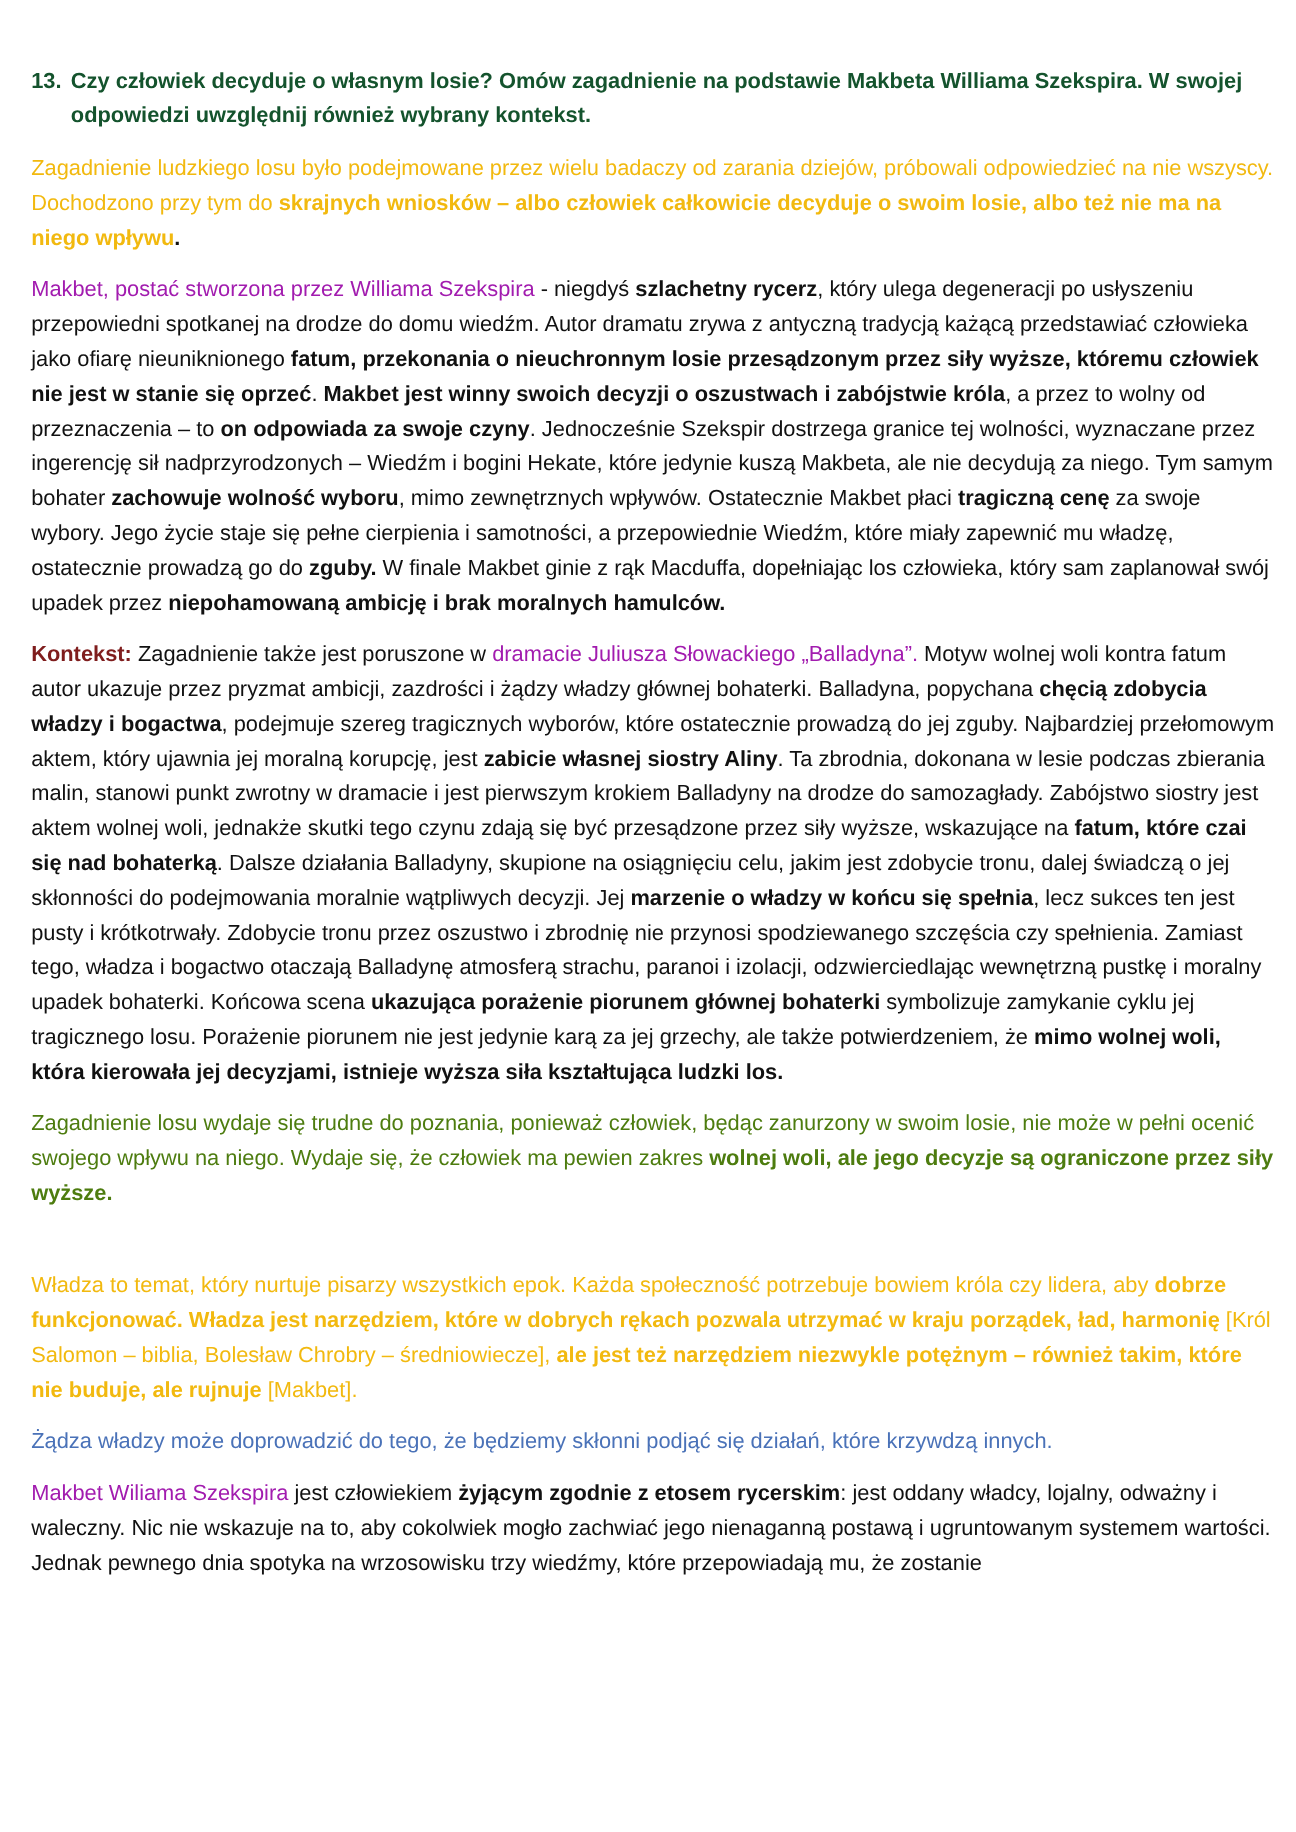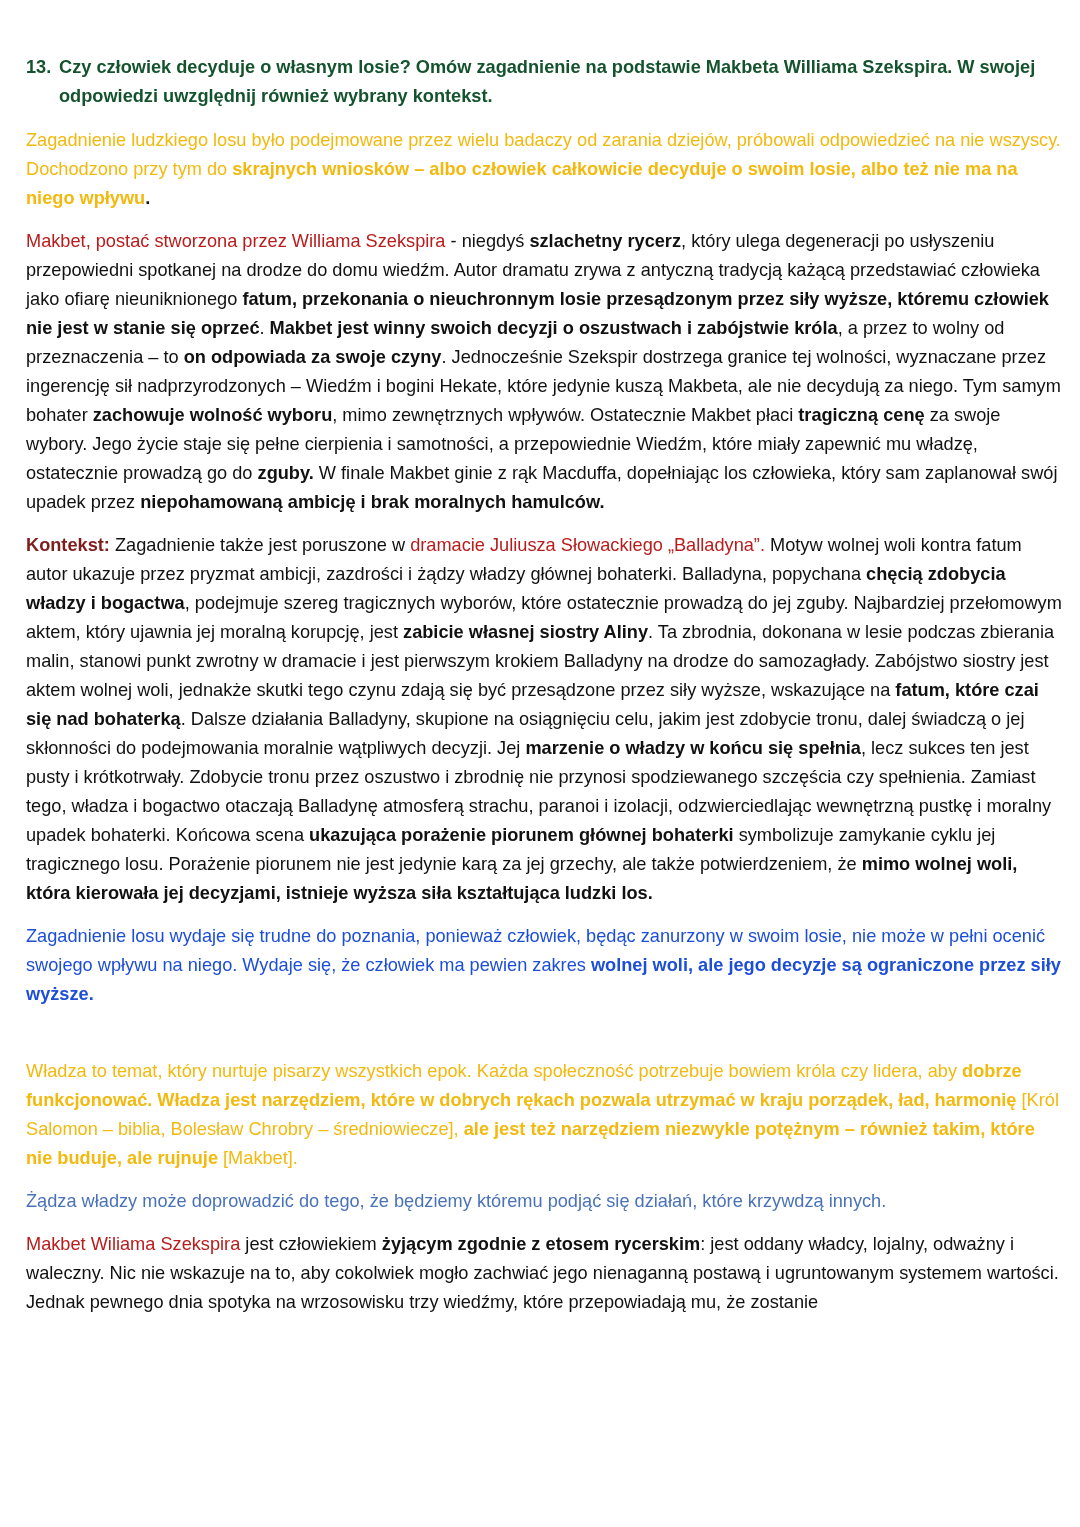--- a/index.html
+++ b/index.html
@@ -9,22 +9,22 @@
     font-size: 18.2px; line-height: 29px; color: #111111;
   }
   .page { padding: 53px 18px 0 26px; }
   p { margin: 0; }
   .q { color: #14532d; font-weight: bold; padding-left: 33px; text-indent: -33px; margin-bottom: 15px; }
   .q .num { display: inline-block; width: 33px; text-indent: 0; }
   .para { margin-bottom: 14px; }
   .yellow { color: #f2b90f; }
   .blue { color: #1f73b7; }
   .blue-soft { color: #4a72b8; }
-  .orange { color: #b91c1c; }
-  .green { color: #1d4ed8; }
+  .orange { color: #a21caf; }
+  .green { color: #4d7c0f; }
   .purple { color: #7f1d1d; }
   .black { color: #111111; }
   b { font-weight: bold; }
   .gap { height: 34px; }
 </style>
 </head>
 <body>
 
 <div class="page">
 
@@ -37,17 +37,17 @@
 
   <p class="para black"><b class="purple">Kontekst:</b><span> Zagadnienie także jest poruszone w </span><span class="orange">dramacie Juliusza Słowackiego „Balladyna”.</span><span> Motyw wolnej woli kontra fatum autor ukazuje przez pryzmat ambicji, zazdrości i żądzy władzy głównej bohaterki. Balladyna, popychana </span><b>chęcią zdobycia władzy i bogactwa</b><span>, podejmuje szereg tragicznych wyborów, które ostatecznie prowadzą do jej zguby. Najbardziej przełomowym aktem, który ujawnia jej moralną korupcję, jest </span><b>zabicie własnej siostry Aliny</b><span>. Ta zbrodnia, dokonana w lesie podczas zbierania malin, stanowi punkt zwrotny w dramacie i jest pierwszym krokiem Balladyny na drodze do samozagłady. Zabójstwo siostry jest aktem wolnej woli, jednakże skutki tego czynu zdają się być przesądzone przez siły wyższe, wskazujące na </span><b>fatum, które czai się nad bohaterką</b><span>. Dalsze działania Balladyny, skupione na osiągnięciu celu, jakim jest zdobycie tronu, dalej świadczą o jej skłonności do podejmowania moralnie wątpliwych decyzji. Jej </span><b>marzenie o władzy w końcu się spełnia</b><span>, lecz sukces ten jest pusty i krótkotrwały. Zdobycie tronu przez oszustwo i zbrodnię nie przynosi spodziewanego szczęścia czy spełnienia. Zamiast tego, władza i bogactwo otaczają Balladynę atmosferą strachu, paranoi i izolacji, odzwierciedlając wewnętrzną pustkę i moralny upadek bohaterki. Końcowa scena </span><b>ukazująca porażenie piorunem głównej bohaterki</b><span> symbolizuje zamykanie cyklu jej tragicznego losu. Porażenie piorunem nie jest jedynie karą za jej grzechy, ale także potwierdzeniem, że </span><b>mimo wolnej woli, która kierowała jej decyzjami, istnieje wyższa siła kształtująca ludzki los.</b></p>
 
   <p class="para green"><span>Zagadnienie losu wydaje się trudne do poznania, ponieważ człowiek, będąc zanurzony w swoim losie, nie może w pełni ocenić swojego wpływu na niego. Wydaje się, że człowiek ma pewien zakres </span><b>wolnej woli, ale jego decyzje są ograniczone przez siły wyższe.</b></p>
 
   <div class="gap"></div>
 
 
   <p class="para yellow"><span>Władza to temat, który nurtuje pisarzy wszystkich epok. Każda społeczność potrzebuje bowiem króla czy lidera, aby </span><b>dobrze funkcjonować. Władza jest narzędziem, które w dobrych rękach pozwala utrzymać w kraju porządek, ład, harmonię</b><span> [Król Salomon – biblia, Bolesław Chrobry – średniowiecze], </span><b>ale jest też narzędziem niezwykle potężnym – również takim, które nie buduje, ale rujnuje</b><span> [Makbet].</span></p>
 
-  <p class="para blue-soft"> Żądza władzy może doprowadzić do tego, że będziemy któremu podjąć się działań, które krzywdzą innych.</p>
+  <p class="para blue-soft"> Żądza władzy może doprowadzić do tego, że będziemy skłonni podjąć się działań, które krzywdzą innych.</p>
 
   <p class="para black"><span class="orange">Makbet Wiliama Szekspira</span><span> jest człowiekiem </span><b>żyjącym zgodnie z etosem rycerskim</b><span>: jest oddany władcy, lojalny, odważny i waleczny. Nic nie wskazuje na to, aby cokolwiek mogło zachwiać jego nienaganną postawą i ugruntowanym systemem wartości. Jednak pewnego dnia spotyka na wrzosowisku trzy wiedźmy, które przepowiadają mu, że zostanie</span></p>
 
 </div>
 
 </body></html>

